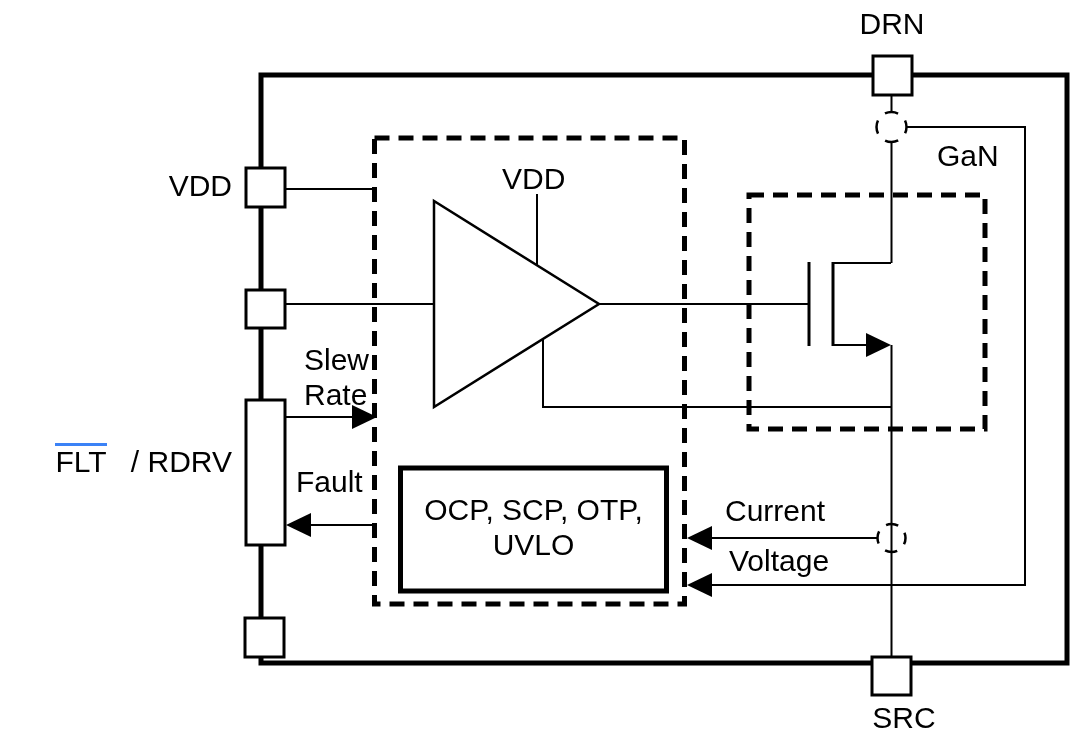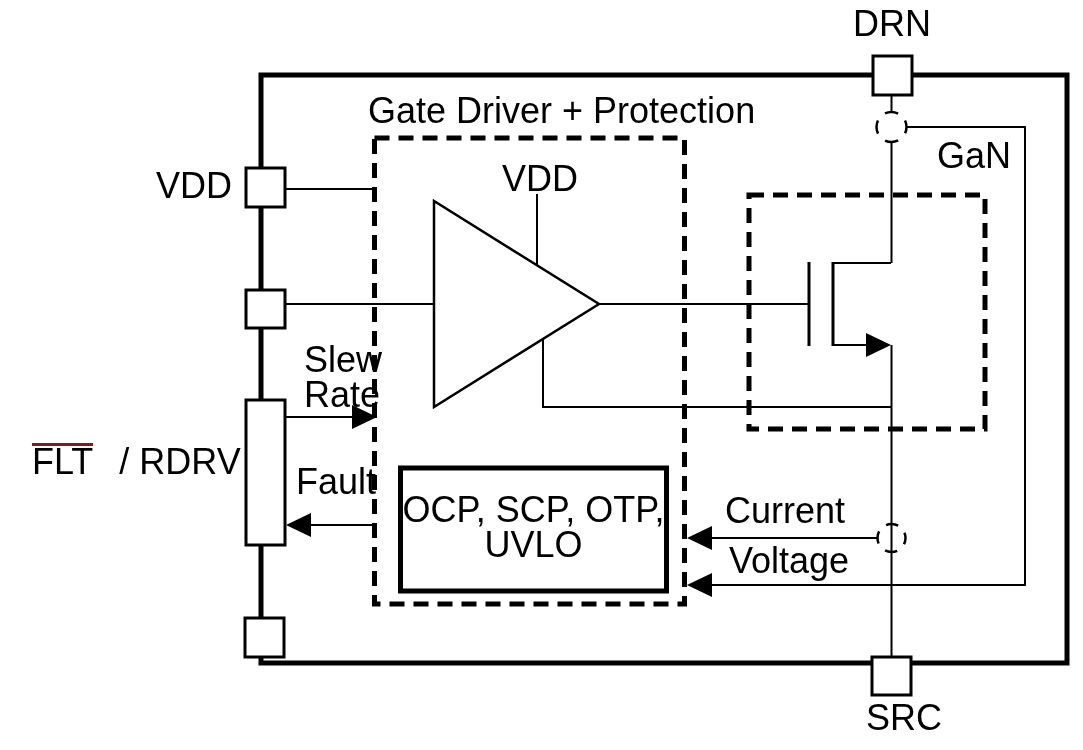--- a/index.html
+++ b/index.html
@@ -11,32 +11,32 @@
   .stage {
     position: relative;
     width: 1083px; height: 750px;
     background: #ffffff;
     font-family: "Liberation Sans", "DejaVu Sans", sans-serif;
     color: #000000;
   }
   .stage svg { position: absolute; left: 0; top: 0; }
   .lbl {
     position: absolute;
-    font-size: 36px;
+    font-size: 30px;
     line-height: 34px;
     color: #000000;
     white-space: nowrap;
   }
   .lbl.center { text-align: center; }
   .lbl.right  { text-align: right; }
   .two-line { line-height: 35px; }
   .gnd-lines { line-height: 37px; }
   .overline-part {
     display: inline-block;
-    border-top: 3px solid #7f1d1d;
+    border-top: 3px solid #3b82f6;
     line-height: 31px;
   }
   .after-overline { margin-left: 16px; }
 </style>
 </head>
 <body>
 
 <div class="stage">
 
   <svg width="1083" height="750" viewBox="0 0 1083 750">
@@ -82,21 +82,20 @@
     <rect x="400.5" y="468" width="266" height="123" fill="#fff" stroke="#000" stroke-width="5"></rect>
 
     <rect x="246" y="168" width="39" height="39" fill="#fff" stroke="#000" stroke-width="3"></rect>
     <rect x="246" y="290" width="39" height="38" fill="#fff" stroke="#000" stroke-width="3"></rect>
     <rect x="246" y="400" width="39" height="145" fill="#fff" stroke="#000" stroke-width="3"></rect>
     <rect x="245" y="618" width="39" height="39" fill="#fff" stroke="#000" stroke-width="3"></rect>
     <rect x="873" y="56" width="39" height="39" fill="#fff" stroke="#000" stroke-width="3"></rect>
     <rect x="872" y="657" width="39" height="38" fill="#fff" stroke="#000" stroke-width="3"></rect>
   </svg>
 
-  <div class="lbl" style="left:368px; top:94px;">Gate Driver + Protection</div>
 
   <div class="lbl" style="left:502px; top:162px;">VDD</div>
 
   <div class="lbl right" style="left:32px; top:169px; width:200px;">VDD</div>
 
 
   <div class="lbl right" style="left:32px; top:443px; width:200px;"><span class="overline-part">FLT</span>&nbsp;<span class="after-overline">/ RDRV</span></div>
 
 
   <div class="lbl center" style="left:812px; top:7px; width:160px;">DRN</div>

